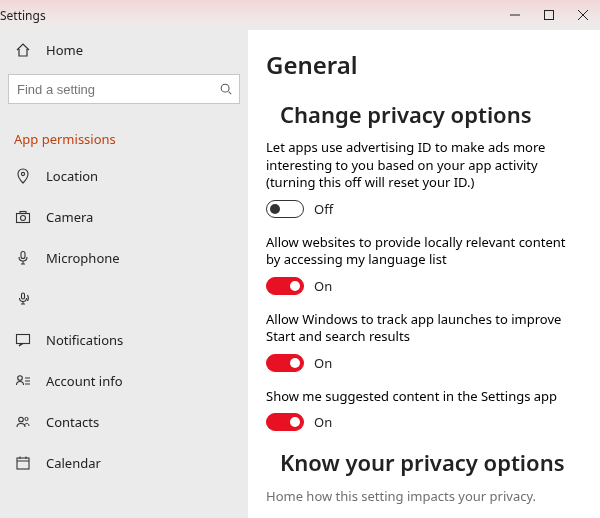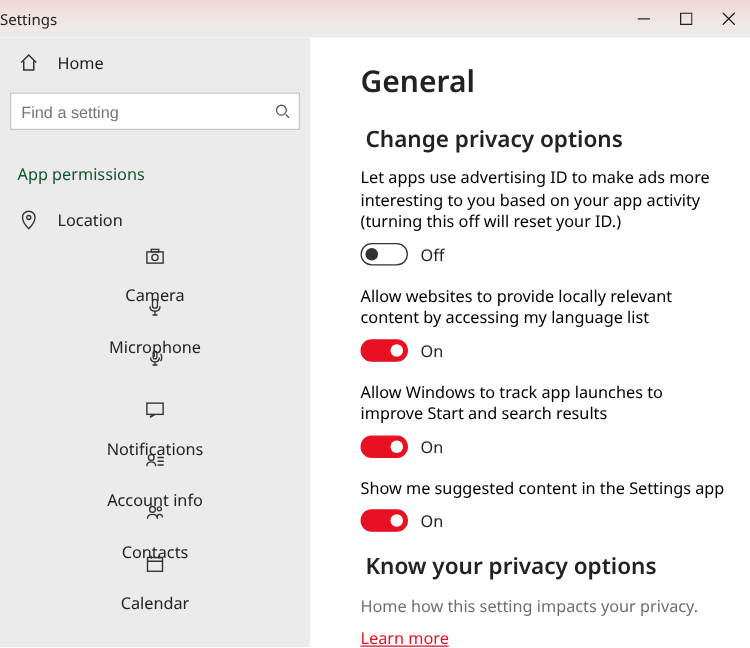--- a/index.html
+++ b/index.html
@@ -2,35 +2,35 @@
 <html><head>
 <meta charset="utf-8">
 <style>
   html,body{margin:0;padding:0;font-family:"Segoe UI",system-ui,sans-serif;font-size:13px;color:#1a1a1a;background:#fff;}
   .window{width:600px;height:518px;position:relative;overflow:hidden;display:flex;flex-direction:column;}
   .titlebar{display:flex;align-items:center;height:30px;background:linear-gradient(180deg,#f2d6d6 0%,#f0e7e7 60%,#ecebeb 100%);}
   .titlebar-title{font-size:12px;color:#222;}
   .titlebar-spacer{flex:1;}
   .ctl{width:34px;height:30px;display:flex;align-items:center;justify-content:center;color:#222;}
   .ctl svg{display:block;}
-  .body{flex:1;display:flex;overflow:hidden;gap:22px;}
+  .body{flex:1;display:flex;overflow:hidden;}
   .sidebar{width:248px;background:#ecebeb;display:flex;flex-direction:column;overflow:hidden;}
   .search-wrap{padding:4px 8px 8px 8px;}
   .search{position:relative;height:28px;background:#fff;border:1px solid #c7c7c7;display:flex;align-items:center;}
   .search input{border:0;outline:0;background:transparent;font-size:13px;color:#888;padding:12px 8px;flex:1;height:100%;}
   .search .mag{width:26px;display:flex;align-items:center;justify-content:center;color:#555;}
   .category{padding:8px 14px 10px 14px;font-size:13px;font-weight:600;color:#111;}
-  .section-label{padding:18px 14px 8px 14px;font-size:13px;color:#14532d;}
+  .section-label{padding:18px 14px 8px 14px;font-size:13px;color:#c2410c;}
   .nav-item{display:flex;align-items:center;height:40px;padding:0 14px;color:#222;gap:14px;position:relative;}
   .nav-item .icn{width:18px;display:flex;align-items:center;justify-content:center;color:#333;}
   .nav-item .ibox{width:16px;height:16px;}
-  .nav-item + .nav-item{border-top:1px solid transparent;flex-direction:column;}
+  .nav-item + .nav-item{border-top:1px solid transparent;}
   .content{flex:1;padding:18px 20px 0 18px;overflow:auto;color:#222;}
   h1{font-size:24px;font-weight:600;margin:0 0 18px 0;}
-  h2{font-size:18px;font-weight:600;margin:0 0 10px 4px;}
+  h2{font-size:22px;font-weight:600;margin:0 0 10px 14px;}
   .opt{margin-bottom:16px;}
   .opt-desc{font-size:13px;line-height:1.35;color:#000000;margin-bottom:8px;}
   .toggle-row{display:flex;align-items:center;gap:10px;}
   .toggle{width:38px;height:18px;border-radius:10px;position:relative;border:1.5px solid #333;box-sizing:border-box;background:#fff;}
   .toggle .knob{position:absolute;width:10px;height:10px;border-radius:50%;background:#333;top:50%;transform:translateY(-50%);left:3px;}
   .toggle.on{background:#e81123;border-color:#e81123;}
   .toggle.on .knob{background:#fff;left:auto;right:3px;}
   .toggle-label{font-size:13px;color:#222;}
   .know{margin-top:16px;}
   .know-sub{font-size:13px;color:#6f6f6f;margin-bottom:8px;}

